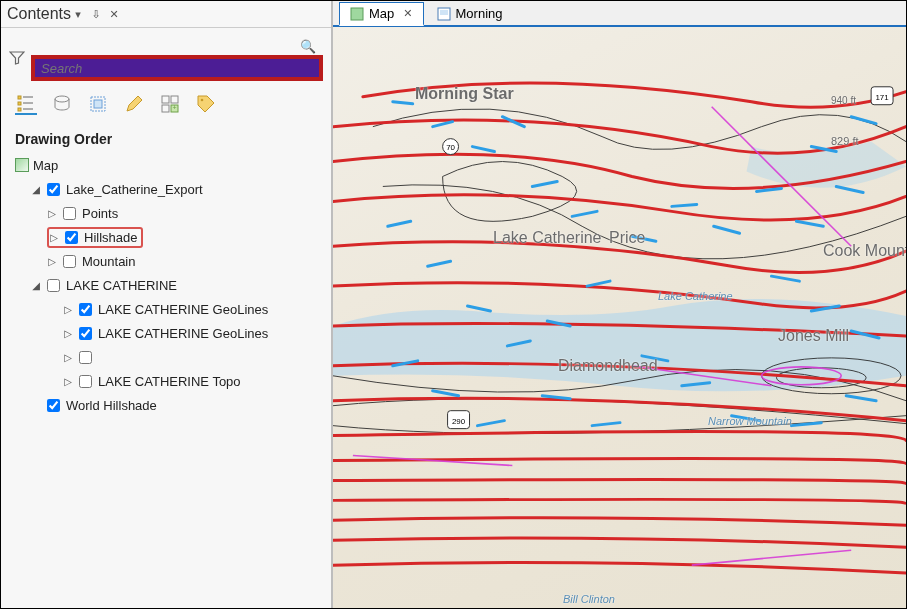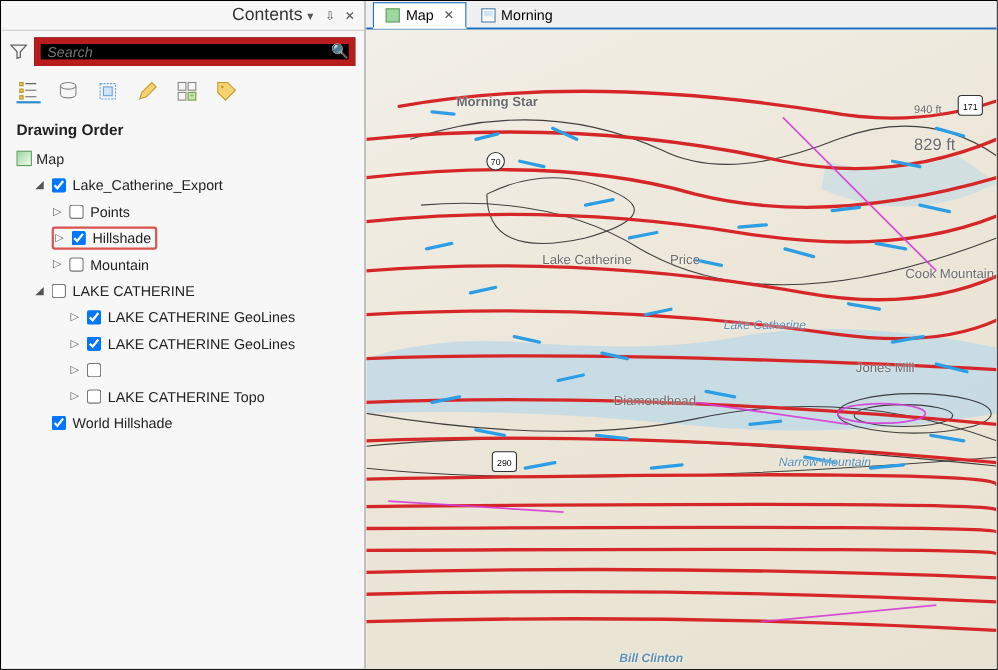--- a/index.html
+++ b/index.html
@@ -1,29 +1,29 @@
 <!DOCTYPE html>
 <html><head>
 <meta charset="utf-8">
 <style>
   * { box-sizing: border-box; font-family: "Segoe UI", Arial, sans-serif; }
   body { margin: 0; width: 907px; height: 609px; overflow: hidden; background: #f0f0f0; border: 1px solid #000; }
   .app { display: flex; width: 100%; height: 100%; }
 
   
   .contents-panel { width: 332px; flex: 0 0 332px; background: #f7f7f7; border-right: 2px solid #bdbdbd; display: flex; flex-direction: column; }
-  .panel-title { display: flex; align-items: center; justify-content: flex-end; padding: 4px 6px; border-bottom: 1px solid #ccc; }
+  .panel-title { display: flex; align-items: center; justify-content: flex-start; padding: 4px 6px; border-bottom: 1px solid #ccc; }
   .panel-title span { font-size: 16px; color: #333; }
   .title-icons { display: flex; gap: 4px; }
   .title-icons .ico { width: 14px; height: 14px; display: flex; align-items: center; justify-content: center; font-size: 11px; color: #555; cursor: pointer; }
 
   .search-row { display: flex; align-items: center; padding: 6px 8px; gap: 6px; }
   .funnel-icon { width: 16px; height: 16px; }
   .search-box { flex: 1; position: relative; }
-  .search-box input { width: 100%; height: 26px; padding: 2px 26px 2px 6px; font-size: 13px; font-style: italic; color: #888; border: 6px solid #b91c1c; background: #000000; }
+  .search-box input { width: 100%; height: 26px; padding: 2px 26px 2px 6px; font-size: 13px; font-style: italic; color: #888; border: 4px solid #b91c1c; background: #4c1d95; margin-top: 21px; }
   .search-box .magnifier { position: absolute; right: 6px; top: 5px; font-size: 13px; color: #555; }
 
   .toolbar { display: flex; gap: 14px; padding: 6px 14px 12px 14px; align-items: center; }
   .tool { width: 22px; height: 22px; display: flex; align-items: center; justify-content: center; cursor: pointer; }
 
   .section-header { font-size: 14px; font-weight: 600; padding: 4px 14px 6px 14px; color: #222; }
 
   .tree { padding: 0 10px 10px 10px; font-size: 13px; overflow-y: auto; flex: 1; }
   .node { display: flex; align-items: center; height: 24px; gap: 4px; white-space: nowrap; }
   .exp { width: 10px; display: inline-flex; justify-content: center; user-select: none; color: #555; cursor: pointer; font-size: 10px; }
@@ -40,21 +40,21 @@
   
   .right { flex: 1; display: flex; flex-direction: column; background: #fff; }
   .tab-strip { display: flex; align-items: center; border-bottom: 2px solid #1f6fbf; padding-left: 6px; height: 26px; background: #f0f0f0; gap: 2px; }
   .tab { display: flex; align-items: center; gap: 5px; padding: 3px 10px; font-size: 13px; border: 1px solid transparent; border-bottom: none; cursor: pointer; }
   .tab.active { background: #fff; border-color: #1f6fbf; border-bottom: 2px solid #fff; position: relative; top: 1px; }
   .tab-close { margin-left: 4px; font-size: 11px; color: #555; }
   .tab-icon { width: 14px; height: 14px; }
 
   .map-view { flex: 1; position: relative; background: linear-gradient(155deg,#f2efe7 0%,#ece6d8 50%,#e8e2d2 100%); overflow: hidden; }
   .map-svg { position: absolute; top:0; left:0; width:100%; height:100%; }
-  .map-text { position: absolute; font-size: 12px; color: #6b6b6b; white-space: nowrap; text-shadow: 0 0 2px #fff; }
+  .map-text { position: absolute; font-size: 16px; color: #6b6b6b; white-space: nowrap; text-shadow: 0 0 2px #fff; }
   .water-text { color: #5a8eb5; font-style: italic; font-size: 11px; }
 </style>
 </head>
 <body>
 
 <div class="app">
 
   <div class="contents-panel">
     <div class="panel-title">
       <span>Contents</span>
@@ -294,17 +294,17 @@
 
       <div class="map-text" style="top:58px; left:82px; font-weight:600">Morning Star</div>
       <div class="map-text" style="top:202px; left:160px">Lake Catherine</div>
       <div class="map-text" style="top:202px; left:276px">Price</div>
       <div class="map-text" style="top:215px; left:490px">Cook Mountain</div>
       <div class="map-text" style="top:300px; left:445px">Jones Mill</div>
       <div class="map-text" style="top:330px; left:225px">Diamondhead</div>
       <div class="map-text water-text" style="top:263px; left:325px">Lake Catherine</div>
       <div class="map-text water-text" style="top:388px; left:375px">Narrow Mountain</div>
       <div class="map-text" style="top:68px; left:498px; font-size:10px">940 ft</div>
-      <div class="map-text" style="top:96px; left:498px; font-size:15px">829 ft</div>
-      <div class="map-text water-text" style="top:566px; left:230px;font-weight:bold;">Bill Clinton</div>
+      <div class="map-text" style="top:108px; left:498px; font-size:11px">829 ft</div>
+      <div class="map-text water-text" style="top:566px; left:230px;">Bill Clinton</div>
     </div>
   </div>
 </div>
 
 </body></html>

